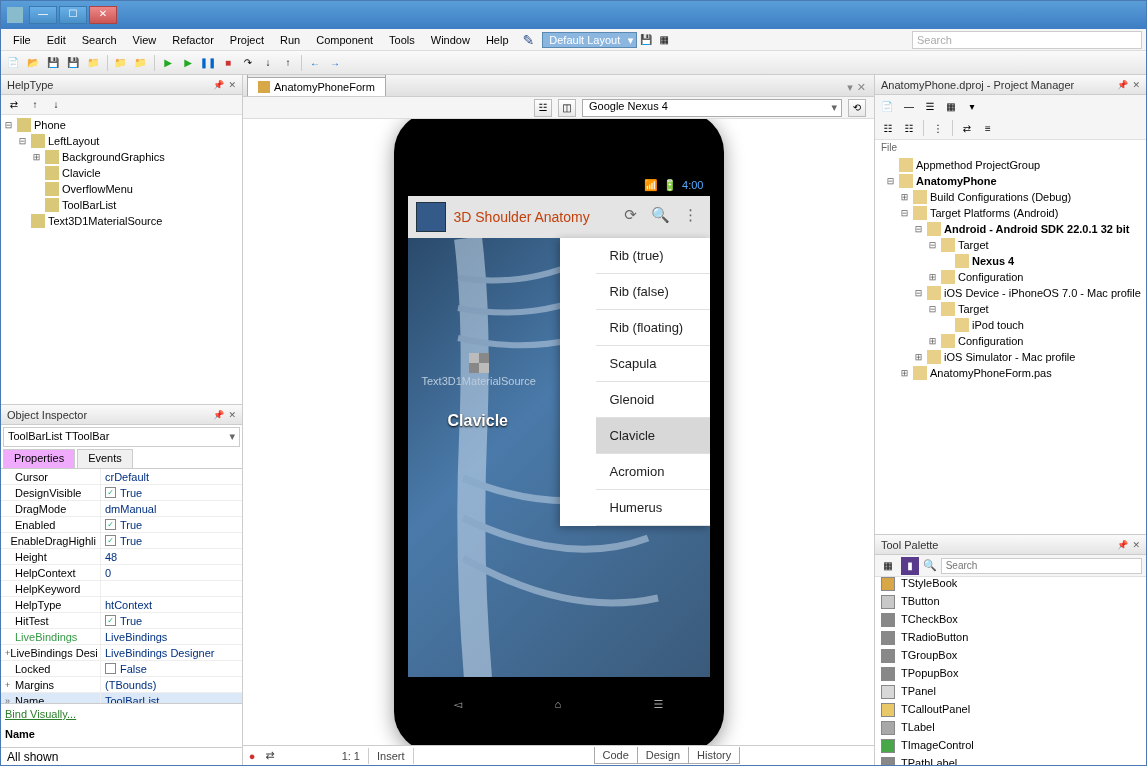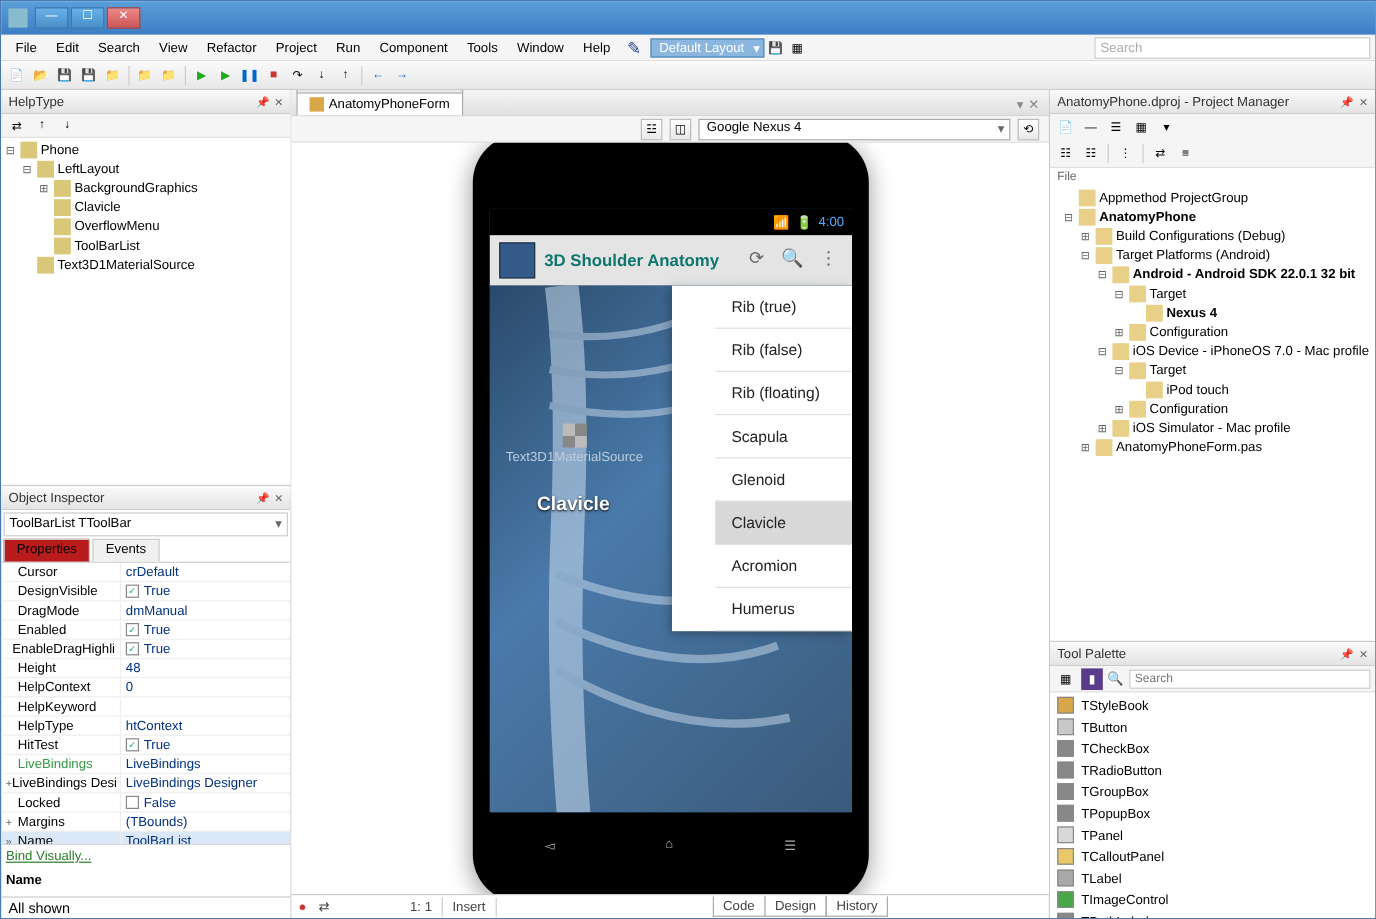--- a/index.html
+++ b/index.html
@@ -37,21 +37,21 @@
 .tree-toggle { width: 11px; text-align: center; color: #666; font-size: 9px; }
 .tree-icon { width: 14px; height: 14px; margin: 0 3px; display: inline-block; }
 .tree-label { font-size: 11px; }
 .ind { display: inline-block; }
 
 .obj-inspector { flex: 1; display: flex; flex-direction: column; overflow: hidden; }
 .oi-combo { height: 20px; border: 1px solid #ccc; margin: 2px; padding: 2px 4px; font-size: 11px; display: flex; }
 .oi-combo .down { margin-left: auto; color: #666; }
 .oi-tabs { display: flex; height: 20px; border-bottom: 1px solid #ccc; padding-left: 2px; }
 .oi-tab { padding: 2px 10px; border: 1px solid #ccc; border-bottom: none; margin-right: 2px; background: #f0f0f0; cursor: pointer; font-size: 11px; }
-.oi-tab.active { background: #b91c1c; }
+.oi-tab.active { background: #f0abfc; }
 .oi-grid { flex: 1; overflow: auto; }
 .oi-row { display: flex; height: 16px; border-bottom: 1px solid #eee; }
 .oi-row.sel { background: #dbe8f8; }
 .oi-k { width: 100px; padding: 0 4px; border-right: 1px solid #eee; font-size: 11px; display: flex; align-items: center; overflow: hidden; text-overflow: ellipsis; white-space: nowrap; }
 .oi-v { flex: 1; padding: 0 4px; font-size: 11px; display: flex; align-items: center; color: #003080; overflow: hidden; text-overflow: ellipsis; white-space: nowrap; }
 .oi-k .exp { width: 10px; display: inline-block; color: #666; font-size: 9px; }
 .oi-footer { border-top: 1px solid #ccc; padding: 4px; font-size: 11px; height: 44px; }
 .oi-status { height: 18px; border-top: 1px solid #ccc; padding: 2px 6px; font-size: 12px; }
 
 .center-col { flex: 1; display: flex; flex-direction: column; background: #fff; }
@@ -64,21 +64,21 @@
 .device-combo:after { content: '▾'; position: absolute; right: 4px; top: 1px; color: #666; }
 .icon-btn { width: 18px; height: 18px; border: 1px solid #bbb; background: linear-gradient(#fff,#e8e8e8); cursor: pointer; font-size: 10px; display: flex; align-items: center; justify-content: center; }
 
 .designer { flex: 1; position: relative; background: #fff; display: flex; align-items: center; justify-content: center; overflow: hidden; }
 
 .phone { width: 330px; height: 640px; background: #000; border-radius: 40px; position: relative; box-shadow: 0 4px 20px rgba(0,0,0,0.4); }
 .phone-screen { position: absolute; top: 62px; left: 14px; right: 14px; bottom: 75px; background: #1a3a5a; overflow: hidden; }
 .phone-status { height: 22px; background: #000; color: #5af; display: flex; align-items: center; justify-content: flex-end; padding: 0 6px; gap: 5px; font-size: 10px; }
 .app-toolbar { height: 42px; background: #e4e4e4; display: flex; align-items: center; padding: 0 8px; gap: 8px; }
 .app-icon { width: 30px; height: 30px; background: #345a8a; border: 1px solid #234; }
-.app-title { flex: 1; font-size: 14px; color: #0f766e; font-weight: bold; }
+.app-title { flex: 1; font-size: 14px; color: #c2410c; }
 .app-act { width: 22px; height: 22px; color: #666; cursor: pointer; font-size: 15px; text-align: center; }
 .app-body { position: relative; height: calc(100% - 64px); background: linear-gradient(135deg, #2a4a6a, #4a7aaa 40%, #3a5a7a); }
 .anatomy-label { position: absolute; left: 40px; top: 174px; color: #fff; font-size: 16px; font-weight: bold; text-shadow: 0 1px 2px #000; }
 .material-src { position: absolute; left: 14px; top: 115px; font-size: 8px; color: #bcd; text-align: center; }
 .material-src .ico { width: 20px; height: 20px; background: repeating-conic-gradient(#888 0 25%, #bbb 0 50%); margin: 0 auto 2px; }
 .overflow-menu { position: absolute; top: 0; right: 0; width: 150px; background: #fff; box-shadow: -2px 2px 8px rgba(0,0,0,0.3); padding-left: 36px; }
 .ov-item { padding: 10px 14px; border-bottom: 1px solid #e0e0e0; font-size: 13px; color: #222; cursor: pointer; }
 .ov-item.sel { background: #d8d8d8; }
 .phone-nav { position: absolute; bottom: 28px; left: 14px; right: 14px; height: 40px; background: #000; display: flex; justify-content: space-around; align-items: center; color: #aaa; font-size: 16px; }
 
@@ -93,21 +93,21 @@
 .pm-toolbars { background: #f5f5f5; border-bottom: 1px solid #e0e0e0; }
 .pm-tbrow { height: 22px; display: flex; align-items: center; padding: 0 4px; gap: 3px; }
 .pm-file-lbl { padding: 2px 6px; font-size: 10px; color: #666; }
 .pm-tree { padding: 2px; }
 .pm-node { display: flex; align-items: center; height: 16px; cursor: pointer; white-space: nowrap; }
 .pm-node.bold .tree-label { font-weight: bold; }
 .palette { flex: 1; display: flex; flex-direction: column; overflow: hidden; }
 .pal-toolbar { height: 22px; background: #f5f5f5; border-bottom: 1px solid #e0e0e0; display: flex; align-items: center; padding: 0 4px; gap: 4px; }
 .pal-search { flex: 1; height: 16px; border: 1px solid #ccc; padding: 0 4px; font-size: 10px; }
 .pal-list { flex: 1; overflow: auto; }
-.pal-item { display: flex; align-items: flex-end; height: 18px; padding: 0 6px; cursor: pointer; }
+.pal-item { display: flex; align-items: flex-start; height: 18px; padding: 0 6px; cursor: pointer; }
 .pal-icon { width: 14px; height: 14px; margin-right: 6px; border: 1px solid #888; }
 .chk { display:inline-block; width:11px; height:11px; border:1px solid #888; margin-right:4px; font-size:8px; line-height:9px; text-align:center; color:#2a7; }
 .green { color: #394; }
 </style>
 </head>
 <body>
 
 <div class="window">
 
   <div class="titlebar">

